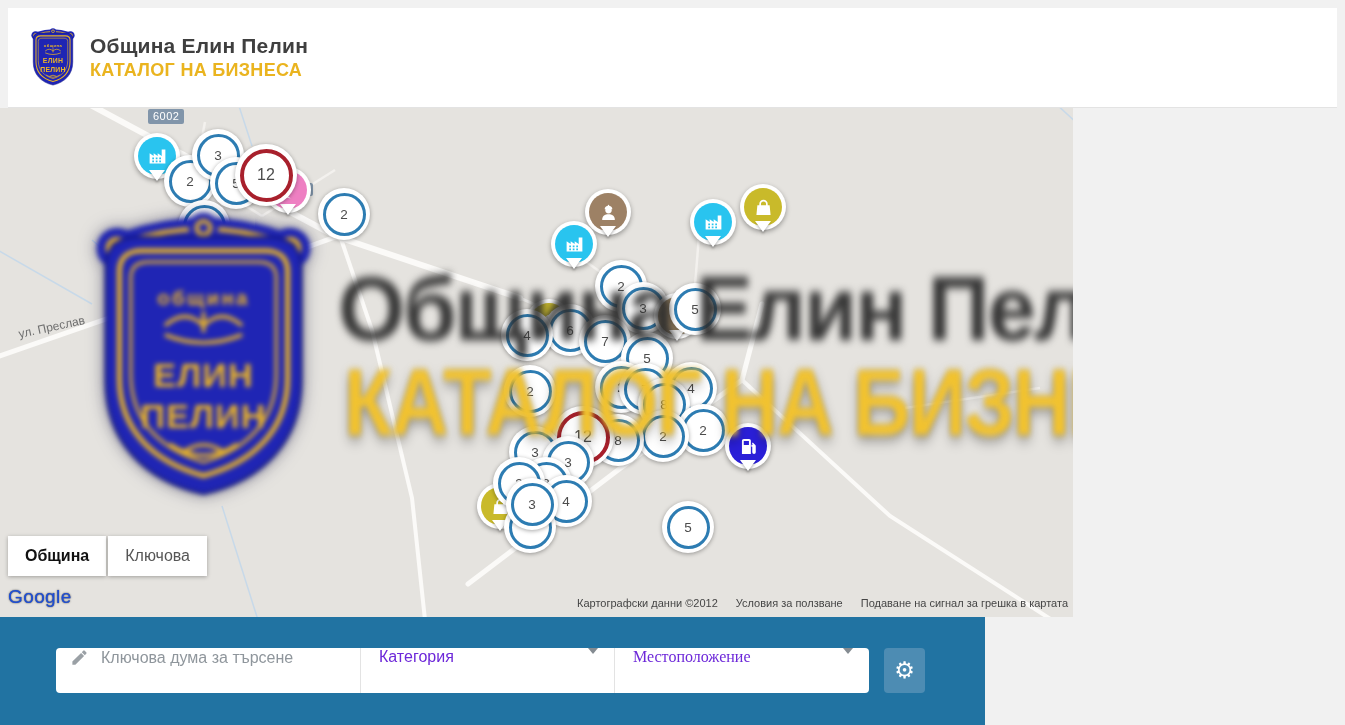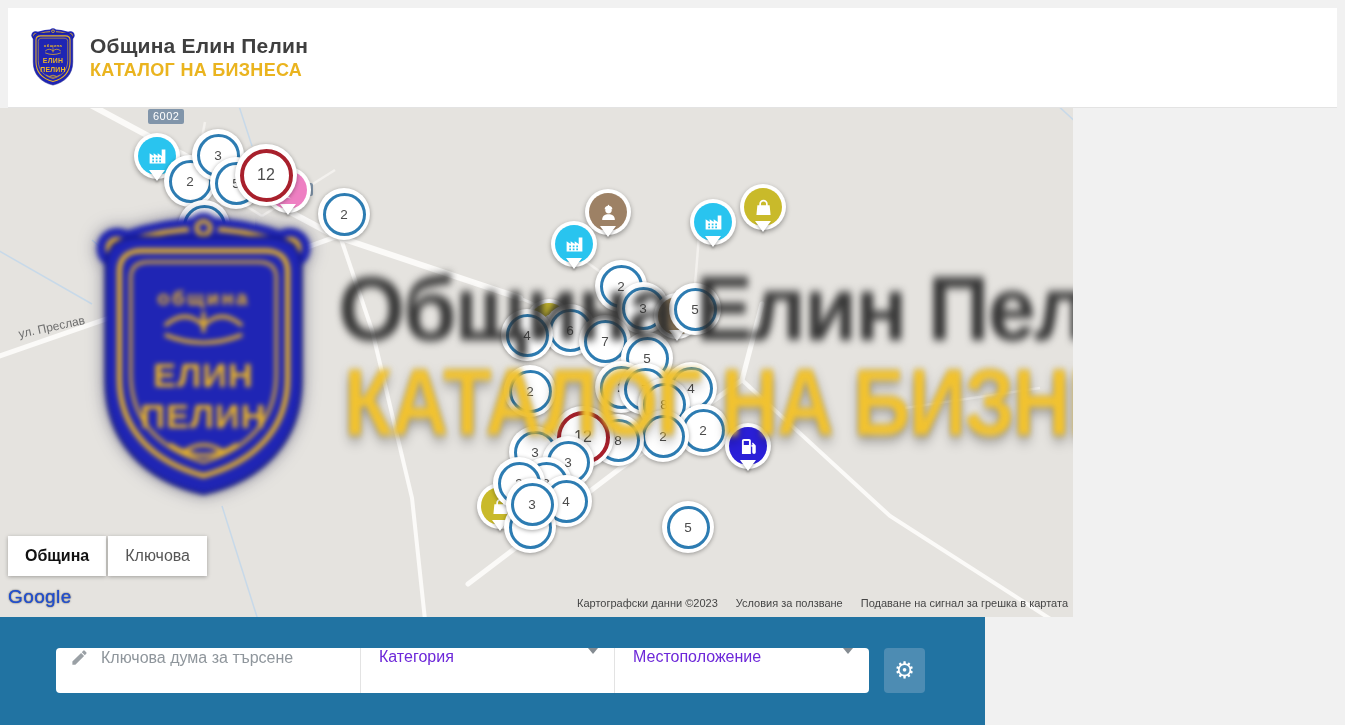--- a/index.html
+++ b/index.html
@@ -134,21 +134,21 @@
   }
   .f{display:flex;align-items:flex-start;box-sizing:border-box;}
   .f-key{width:304px;padding:0 12px 0 14px;gap:10px;}
   .f-key .pencil{width:19px;height:19px;flex:none;}
   .f-key input{
     border:none;outline:none;flex:1;font-size:16px;font-family:inherit;color:#444;min-width:0;
   }
   .f-key input::placeholder{color:#8f969c;opacity:1;}
   .f-sel{border-left:1px solid #e3e3e3;padding:0 16px 0 18px;cursor:pointer;justify-content:space-between;}
   .f-sel:nth-child(2){width:254px;}
-  .f-sel:nth-child(3){width:255px;}
+  .f-sel:nth-child(3){width:255px;font-family:Liberation Serif, serif;}
   .f-sel .ph{font-size:16px;color:#6d28d9;}
   .caret{
     width:0;height:0;border-left:5px solid transparent;border-right:5px solid transparent;
     border-top:6px solid #848b91;margin-left:8px;flex:none;
   }
   .gearbtn{
     position:absolute;left:884px;top:31px;width:41px;height:45px;border:none;border-radius:4px;
     background:#4d8cb3;cursor:pointer;display:flex;align-items:center;justify-content:center;
   }
   .gear{color:#fff;font-size:23px;line-height:1;font-family:"DejaVu Sans",sans-serif;}
@@ -499,21 +499,21 @@
   </div>
 
   <div class="maptype">
     <button class="mt active">Община</button>
     <button class="mt">Ключова</button>
   </div>
 
   <div class="glogo">Google</div>
 
   <div class="attr">
-    <span>Картографски данни ©2023</span>
+    <span>Картографски данни ©2012</span>
     <a>Условия за ползване</a>
     <a>Подаване на сигнал за грешка в картата</a>
   </div>
 
   <button class="lockbtn">
     <svg>
         <use href="#i-lock"></use>
       </svg>
   </button>
   <button class="pegbtn">

